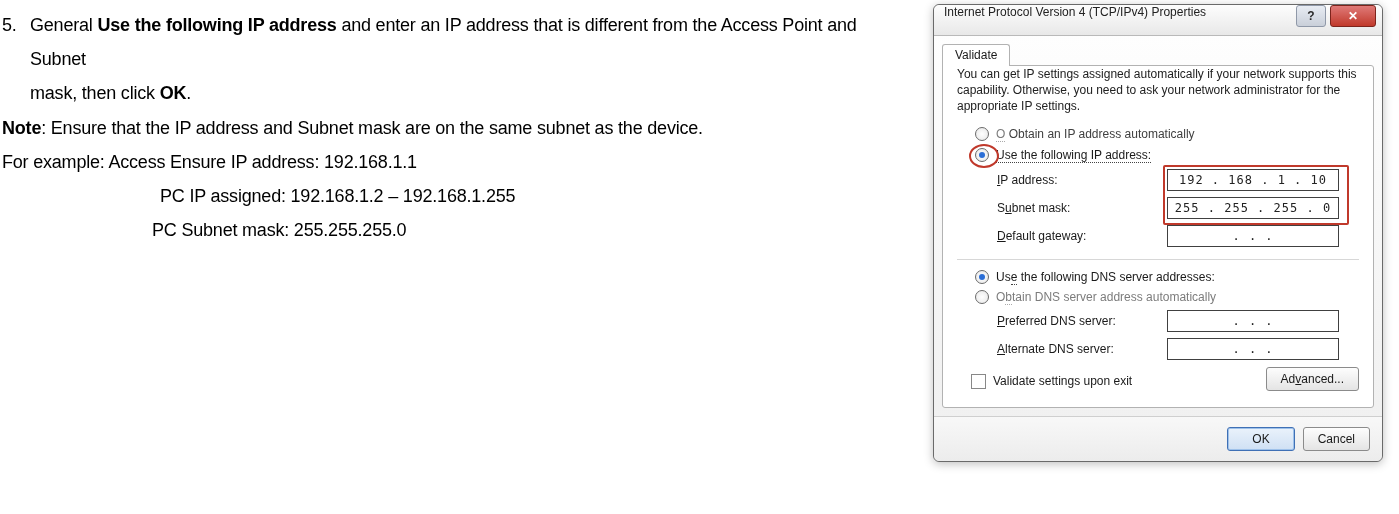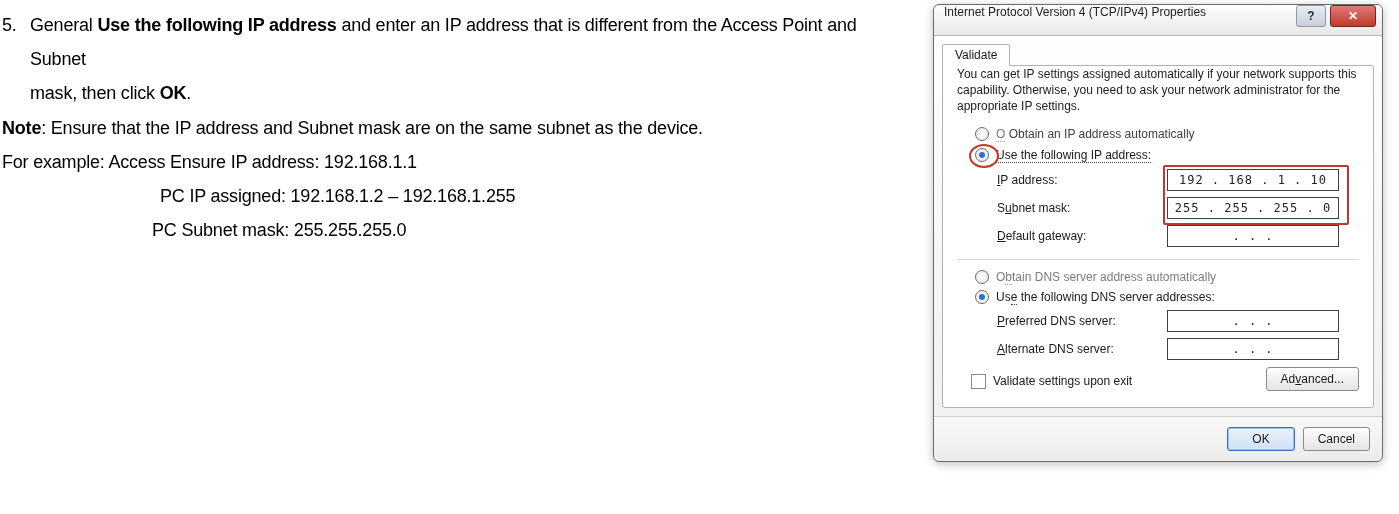--- a/index.html
+++ b/index.html
@@ -271,28 +271,28 @@
           <span class="emph-red" style="left:206px; top:-4px; width:182px; height:56px;"></span>
         </div>
 
         <div class="fieldrow">
           <label><span class="accel">D</span>efault gateway:</label>
           <div class="ipbox">.       .       .</div>
         </div>
 
         <hr class="divider">
 
+        <div class="radio-row">
+          <span class="radio sel"></span>
+          <span>Us<span class="ul">e</span> the following DNS server addresses:</span>
+        </div>
         <div class="radio-row disabled">
           <span class="radio"></span>
           <span style="color:#7c7c7c">O<span style="border-bottom:1px dotted #aaa">b</span>tain DNS server address automatically</span>
         </div>
-        <div class="radio-row">
-          <span class="radio sel"></span>
-          <span>Us<span class="ul">e</span> the following DNS server addresses:</span>
-        </div>
 
         <div class="fieldrow">
           <label><span class="accel">P</span>referred DNS server:</label>
           <div class="ipbox">.       .       .</div>
         </div>
         <div class="fieldrow">
           <label><span class="accel">A</span>lternate DNS server:</label>
           <div class="ipbox">.       .       .</div>
         </div>
 

